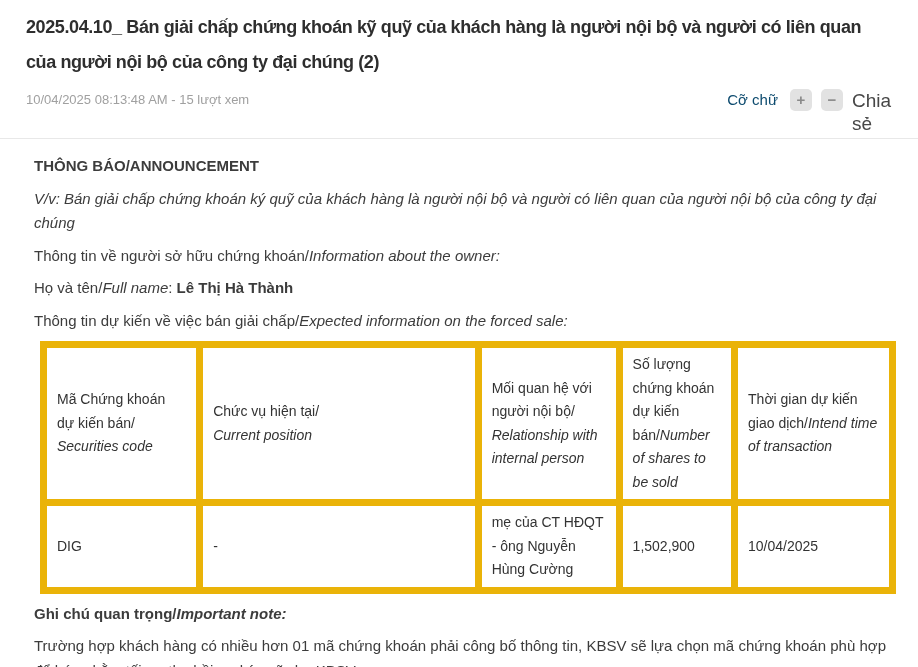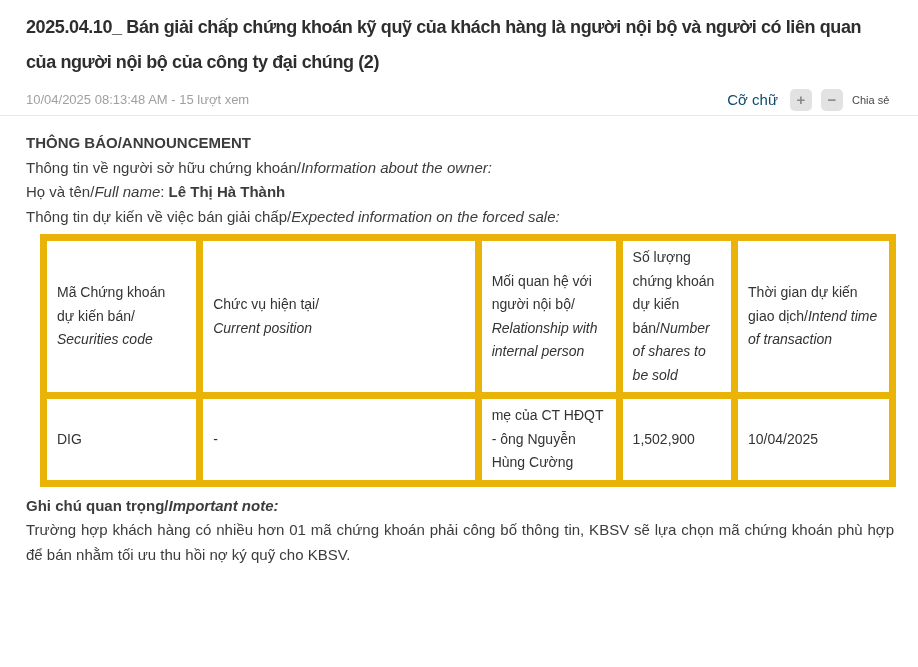--- a/index.html
+++ b/index.html
@@ -56,38 +56,38 @@
     font-size: 15px;
     font-weight: 700;
     line-height: 22px;
     text-align: center;
     padding: 0;
     cursor: pointer;
     font-family: "Liberation Sans", sans-serif;
   }
   .share {
     color: #474747;
-    font-size: 11px;
+    font-size: 19px;
     line-height: 23px;
     width: 42px;
     cursor: pointer;
     text-decoration: none;
   }
   .divider {
     border: none;
     border-top: 1px solid #e8e8e8;
     margin: 3px -24px 0 -26px;
   }
   .content {
     margin-top: 15px;
     font-size: 15px;
     color: #3c3c3c;
     line-height: 24.5px;
   }
-  .content p { margin: 0; }
+  .content p { margin: 8px; }
   .bold { font-weight: 700; }
   .italic { font-style: italic; }
   .prewrap { white-space: pre-wrap; }
   .justify { text-align: justify; }
   .doc-table {
     border-collapse: collapse;
     width: 856px;
     margin: 5px 0 7px 14px;
     font-size: 14px;
     color: #333333;
@@ -128,20 +128,21 @@
       <a class="share">Chia sẻ</a>
     </div>
   </div>
 
   <hr class="divider">
 
   <div class="content">
 
     <p class="bold">THÔNG BÁO/ANNOUNCEMENT</p>
 
+    <p class="italic">V/v: Bán giải chấp chứng khoán ký quỹ của khách hàng là người nội bộ và người có liên quan của người nội bộ của công ty đại chúng</p>
 
     <p><span>Thông tin về người sở hữu chứng khoán/</span><span class="italic">Information about the owner:</span></p>
 
     <p><span>Họ và tên/</span><span class="italic">Full name</span><span>: </span><span class="bold">Lê Thị Hà Thành</span></p>
 
     <p><span>Thông tin dự kiến về việc bán giải chấp/</span><span class="italic">Expected information on the forced sale:</span></p>
 
     <table class="doc-table">
       <colgroup>
         <col class="c1">

